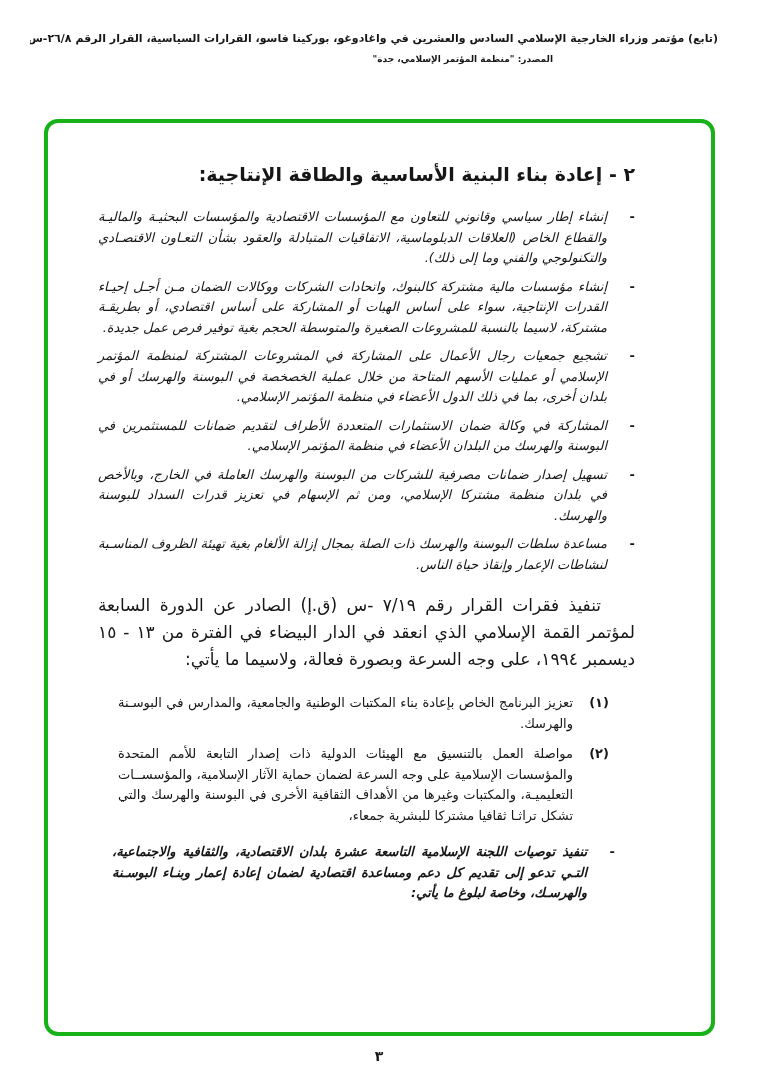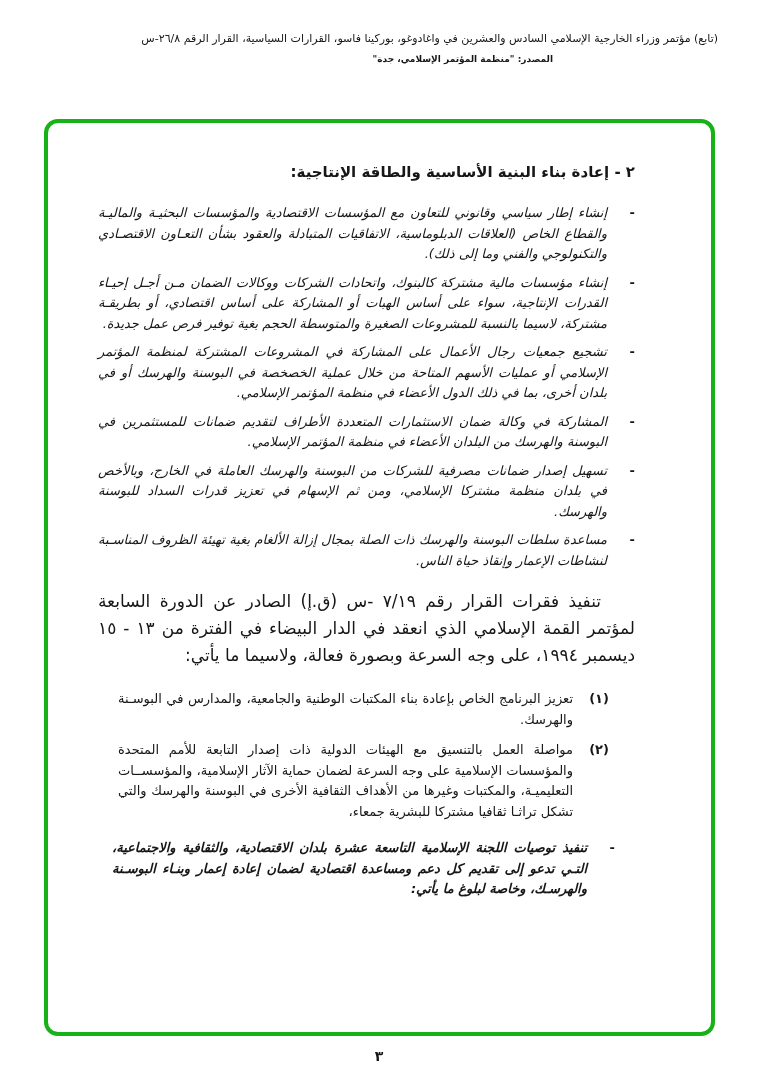--- a/index.html
+++ b/index.html
@@ -12,23 +12,23 @@
     direction: rtl;
     font-family: "DejaVu Sans", sans-serif;
     color: #161616;
   }
 
   .doc-header {
     position: absolute;
     top: 32px;
     right: 40px;
     left: 30px;
-    text-align: right;
+    text-align: left;
     font-size: 11px;
-    font-weight: normal;
+    font-weight: bold;
     white-space: nowrap;
     overflow: hidden;
   }
 
   .doc-source {
     position: absolute;
     top: 54px;
     right: 205px;
     font-size: 9px;
     font-weight: bold;
@@ -40,21 +40,21 @@
     right: 43px;
     left: 44px;
     bottom: 42px;
     border: 4px solid #17b217;
     border-radius: 14px;
     padding: 40px 76px 14px 50px;
     overflow: hidden;
   }
 
   .sec-heading {
-    font-size: 15px;
+    font-size: 19px;
     font-weight: bold;
     margin-bottom: 22px;
   }
 
   .bullet {
     display: flex;
     margin-bottom: 8px;
     font-size: 13px;
     line-height: 1.58;
   }

